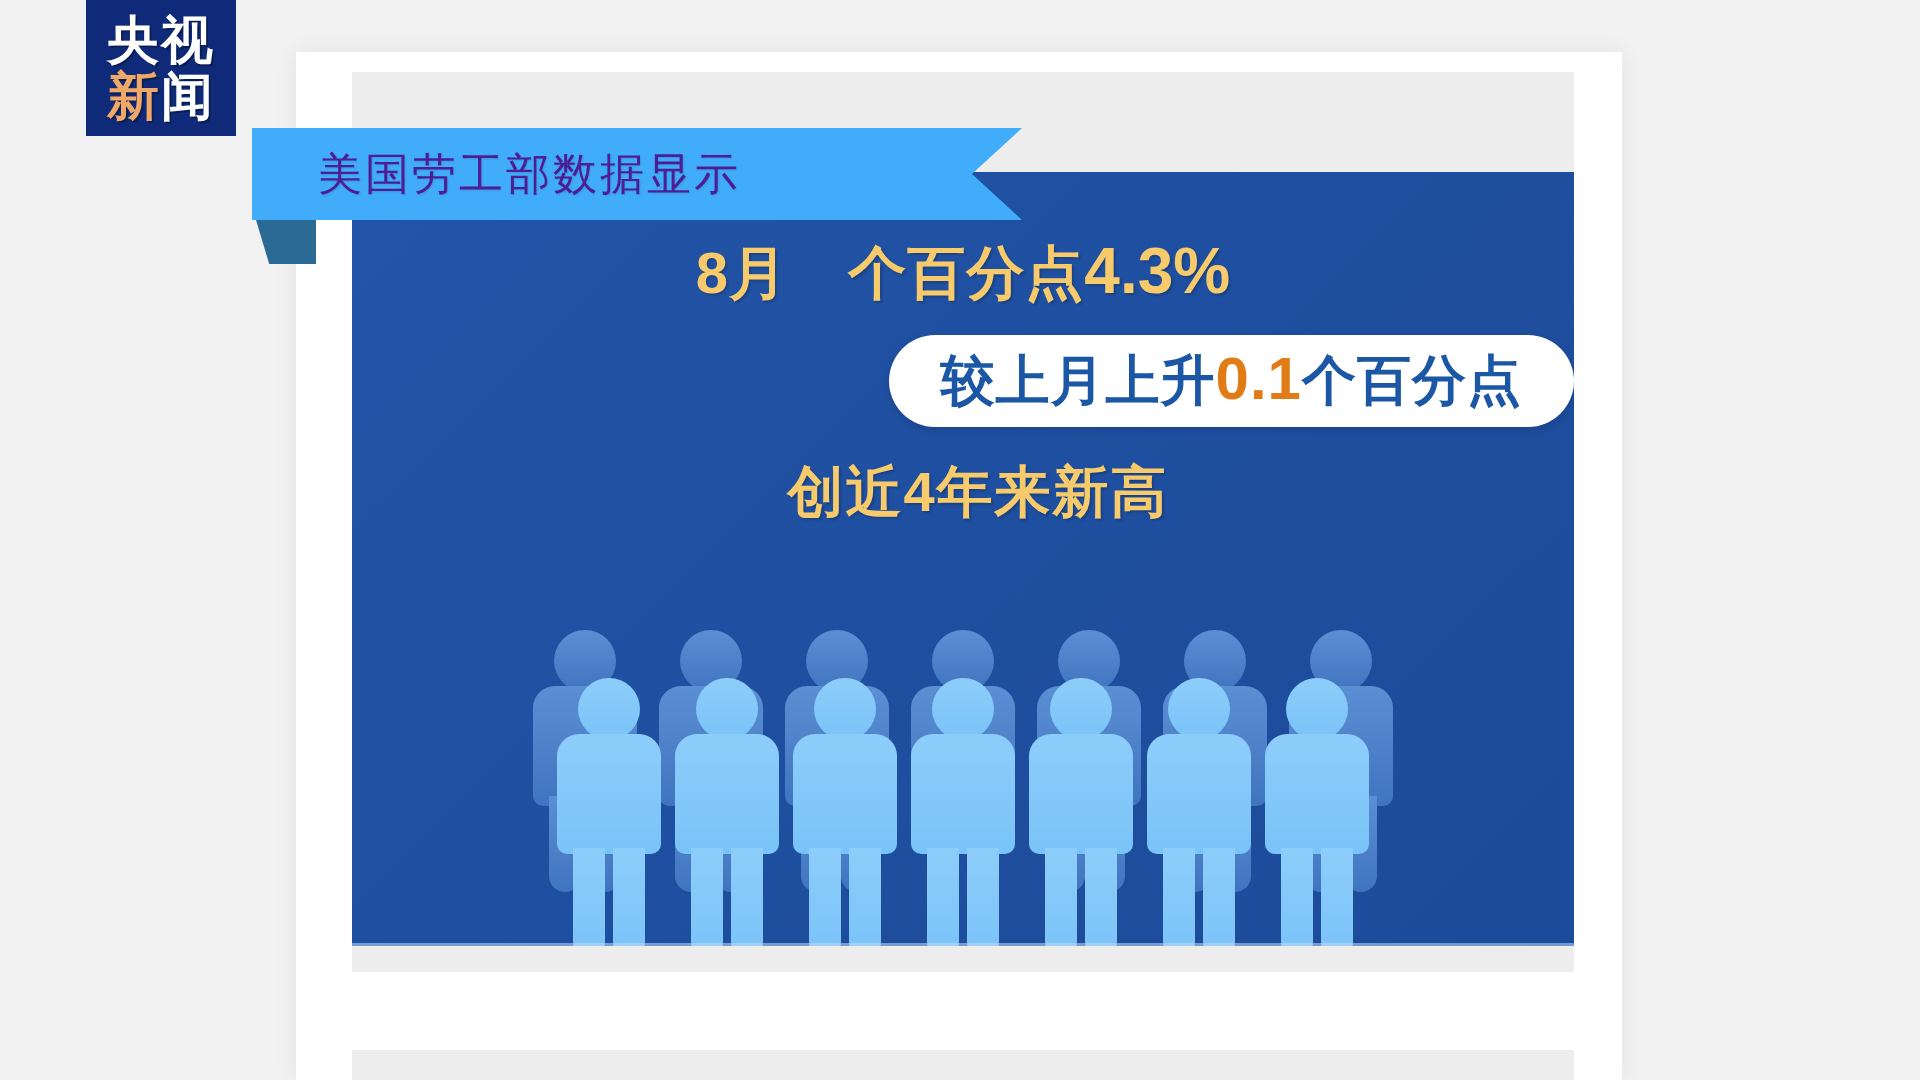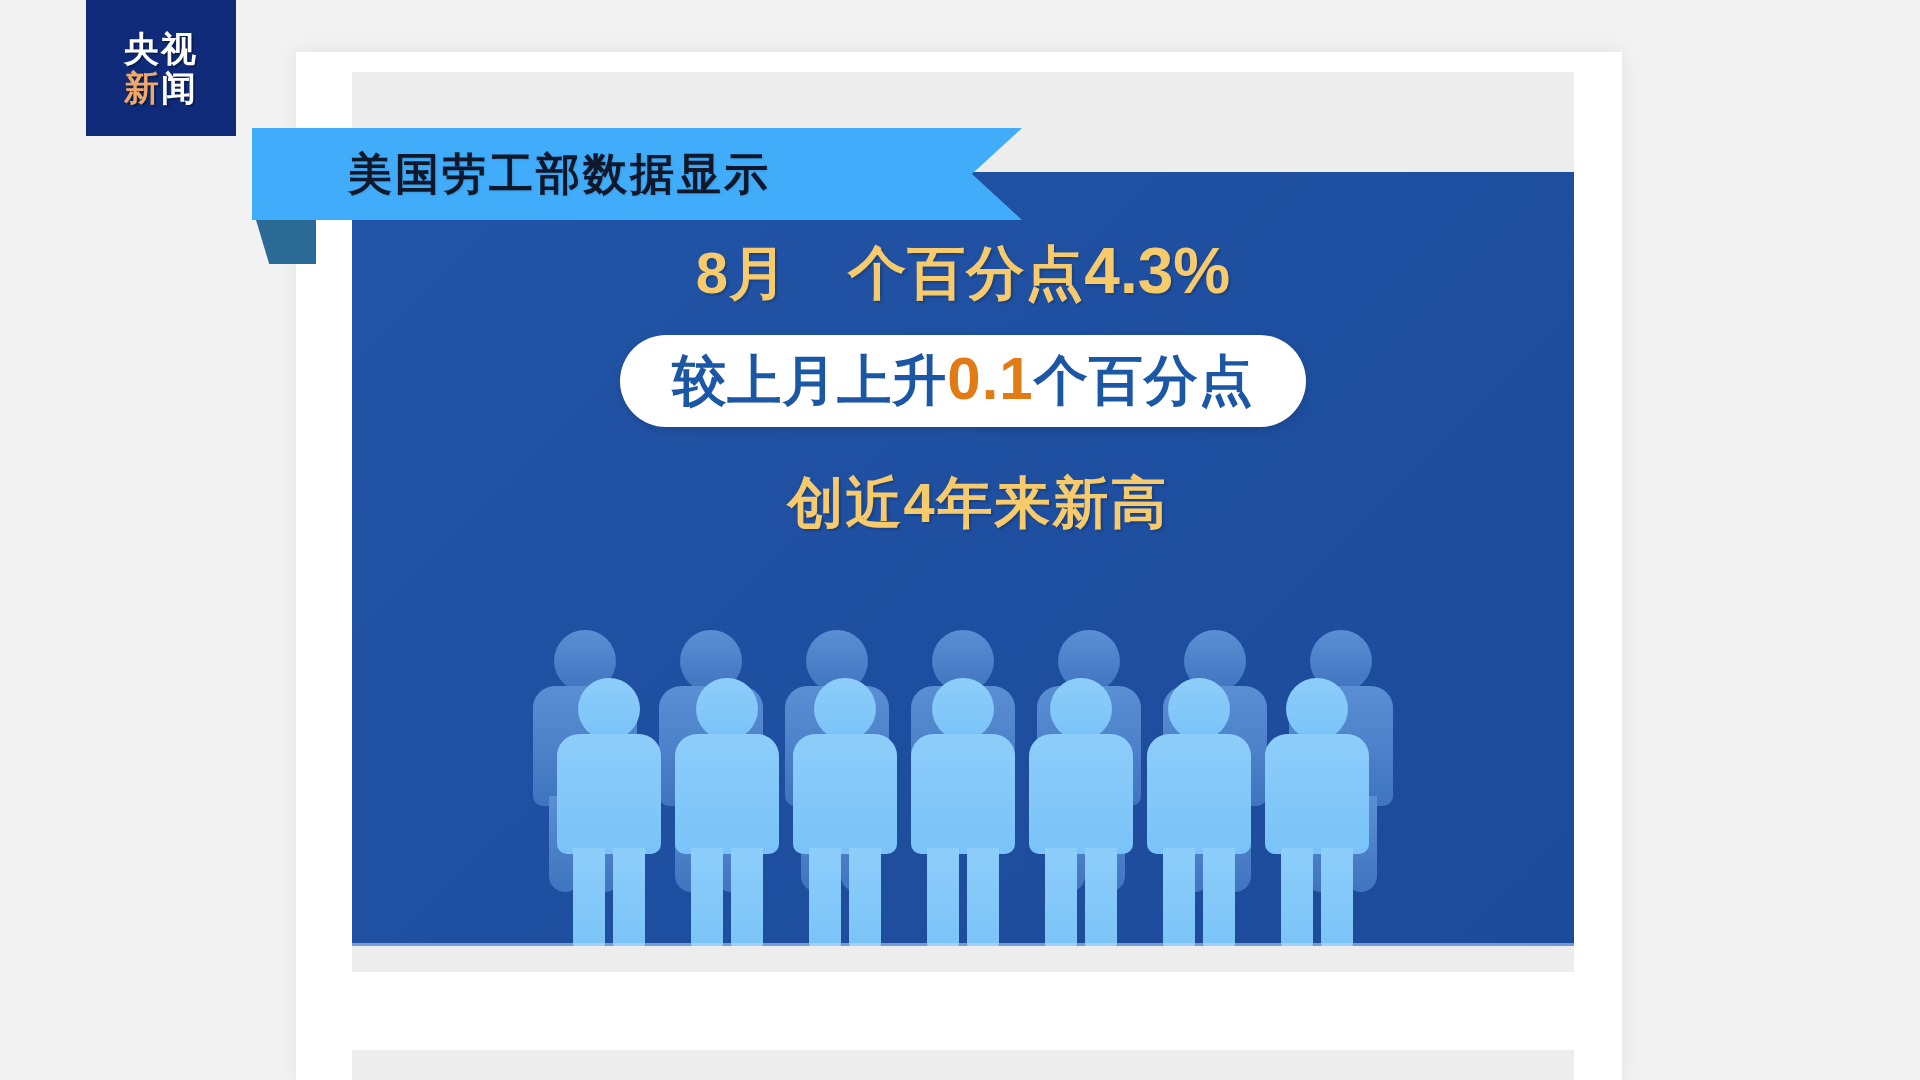--- a/index.html
+++ b/index.html
@@ -74,21 +74,21 @@
     height: 136px;
     background: #0f2a78;
     display: flex;
     flex-direction: column;
     align-items: center;
     justify-content: center;
     z-index: 30;
     line-height: 1;
   }
   .cctv-line {
-    font-size: 35px;
+    font-size: 52px;
     font-weight: bold;
     letter-spacing: 2px;
     text-shadow: 2px 2px 0 rgba(0,0,0,0.28);
   }
   .cctv-line-1 { color: #ffffff; }
   .cctv-line-2 { margin-top: 4px; }
   .cctv-char-orange { color: #f0a868; }
   .cctv-char-white  { color: #ffffff; }
 
   
@@ -111,25 +111,25 @@
   .ribbon {
     position: relative;
     width: 770px;
     height: 92px;
     background: #41adfa;
     display: flex;
     align-items: center;
     clip-path: polygon(0 0, 100% 0, 93.5% 50%, 100% 100%, 0 100%);
   }
   .ribbon-text {
-    color: #0f172a;
+    color: #4c1d95;
     font-size: 44px;
-    font-weight: bold;
+    font-weight: normal;
     letter-spacing: 3px;
-    margin-left: 96px;
+    margin-left: 66px;
     text-shadow: 1px 1px 2px rgba(0,0,0,0.12);
   }
 
   
   .headline-area {
     position: absolute;
     left: 0;
     top: 0;
     width: 100%;
     z-index: 10;
@@ -144,21 +144,21 @@
     letter-spacing: 1px;
     white-space: nowrap;
     text-shadow: 2px 2px 2px rgba(0,0,0,0.18);
   }
   .line-1 .gap { display: inline-block; width: 26px; }
   .line-1 .pct { font-size: 64px; letter-spacing: 0px; }
 
   .line-2-wrap {
     margin-top: 22px;
     display: flex;
-    justify-content: center;
+    justify-content: flex-end;
   }
   .line-2-pill {
     background: #ffffff;
     border-radius: 46px;
     height: 92px;
     padding: 0 52px;
     display: flex;
     align-items: center;
     justify-content: center;
     box-shadow: 0 3px 8px rgba(0,0,0,0.13);
@@ -166,21 +166,21 @@
   .line-2-text {
     font-size: 54px;
     font-weight: bold;
     color: #1b57a5;
     letter-spacing: 1px;
     white-space: nowrap;
   }
   .line-2-text .accent { color: #e07b16; font-size: 60px; }
 
   .line-3 {
-    margin-top: 39px;
+    margin-top: 28px;
     color: #f7cb6b;
     font-size: 56px;
     font-weight: bold;
     letter-spacing: 2px;
     white-space: nowrap;
     text-shadow: 2px 2px 2px rgba(0,0,0,0.18);
     padding-left: 30px;
   }
 
   

